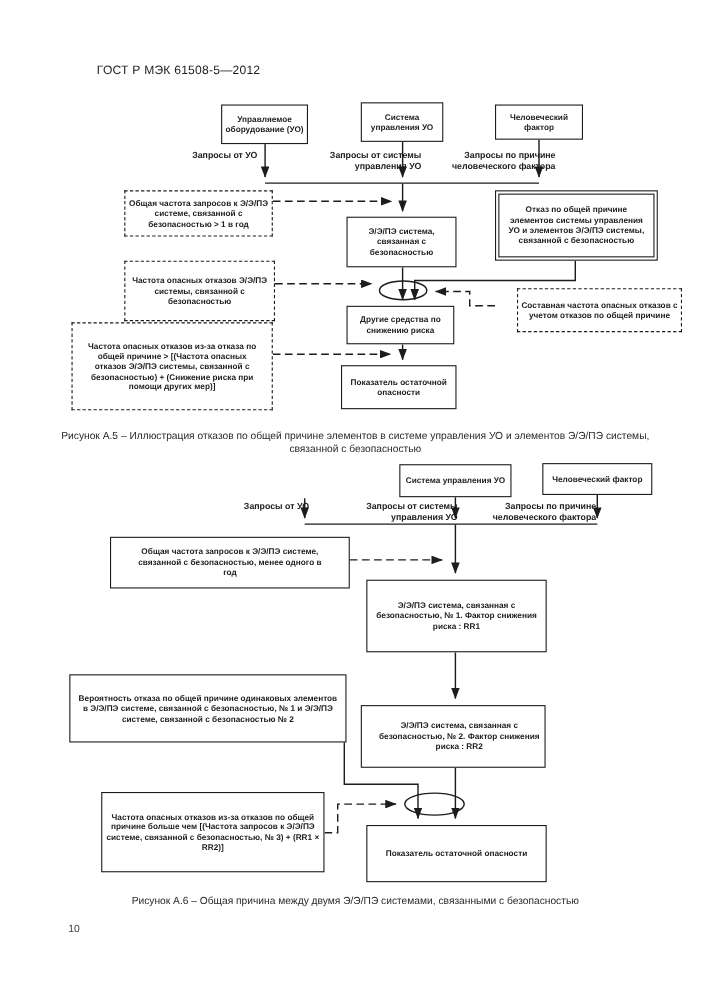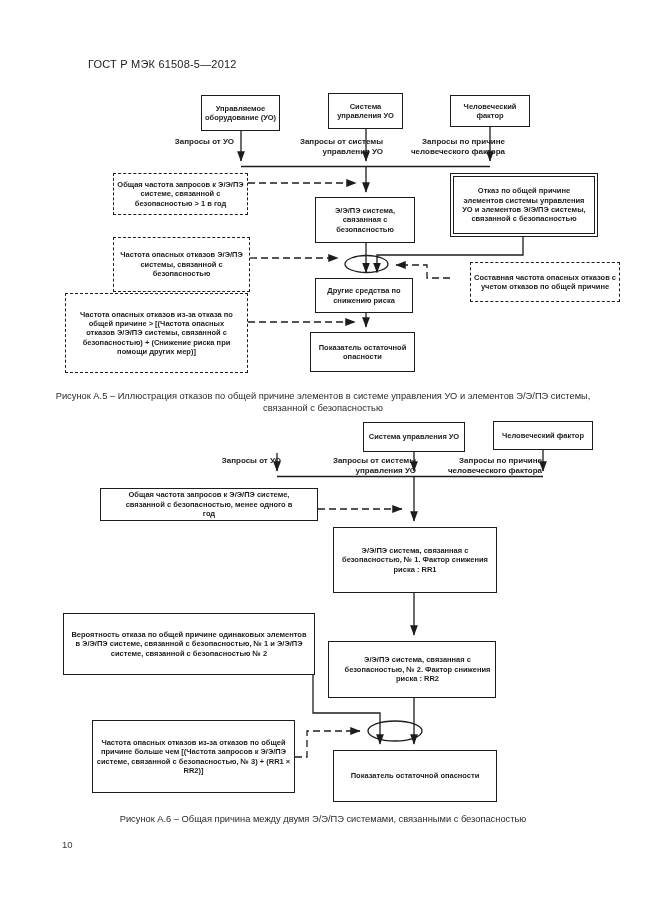--- a/index.html
+++ b/index.html
@@ -92,21 +92,21 @@
 
   <div class="cap" style="left:50px;top:391px;width:546px;">Рисунок А.5 – Иллюстрация отказов по общей причине элементов в системе управления УО и элементов Э/Э/ПЭ системы, связанной с безопасностью</div>
 
   <div class="bx" style="left:363px;top:422px;width:102px;height:30px;">Система управления УО</div>
   <div class="bx" style="left:493px;top:421px;width:100px;height:29px;">Человеческий фактор</div>
 
   <div class="lbl" style="left:205px;top:456px;width:76px;">Запросы от УО</div>
   <div class="lbl" style="left:316px;top:456px;width:100px;">Запросы от системы управления УО</div>
   <div class="lbl" style="left:434px;top:456px;width:108px;">Запросы по причине человеческого фактора</div>
 
-  <div class="bx" style="left:100px;top:488px;width:218px;height:33px;padding:2px 20px;">Общая частота запросов к Э/Э/ПЭ системе, связанной с безопасностью, менее одного в год</div>
+  <div class="bx" style="left:100px;top:488px;width:218px;height:47px;padding:2px 20px;">Общая частота запросов к Э/Э/ПЭ системе, связанной с безопасностью, менее одного в год</div>
   <div class="bx" style="left:333px;top:527px;width:164px;height:66px;">Э/Э/ПЭ система, связанная с безопасностью, № 1. Фактор снижения риска : RR1</div>
   <div class="bx" style="left:328px;top:641px;width:168px;height:57px;padding-left:14px;">Э/Э/ПЭ система, связанная с безопасностью, № 2. Фактор снижения риска : RR2</div>
   <div class="bx" style="left:63px;top:613px;width:252px;height:62px;padding:2px 6px;">Вероятность отказа по общей причине одинаковых элементов в Э/Э/ПЭ системе, связанной с безопасностью, № 1 и Э/Э/ПЭ системе, связанной с безопасностью № 2</div>
   <div class="bx" style="left:92px;top:720px;width:203px;height:73px;">Частота опасных отказов из-за отказов по общей причине больше чем [(Частота запросов к Э/Э/ПЭ системе, связанной с безопасностью, № 3) + (RR1 × RR2)]</div>
   <div class="bx" style="left:333px;top:750px;width:164px;height:52px;">Показатель остаточной опасности</div>
 
   <div class="cap" style="left:50px;top:814px;width:546px;">Рисунок А.6 – Общая причина между двумя Э/Э/ПЭ системами, связанными с безопасностью</div>
 
   <div class="pgnum" style="left:62px;top:839px;">10</div>
 

